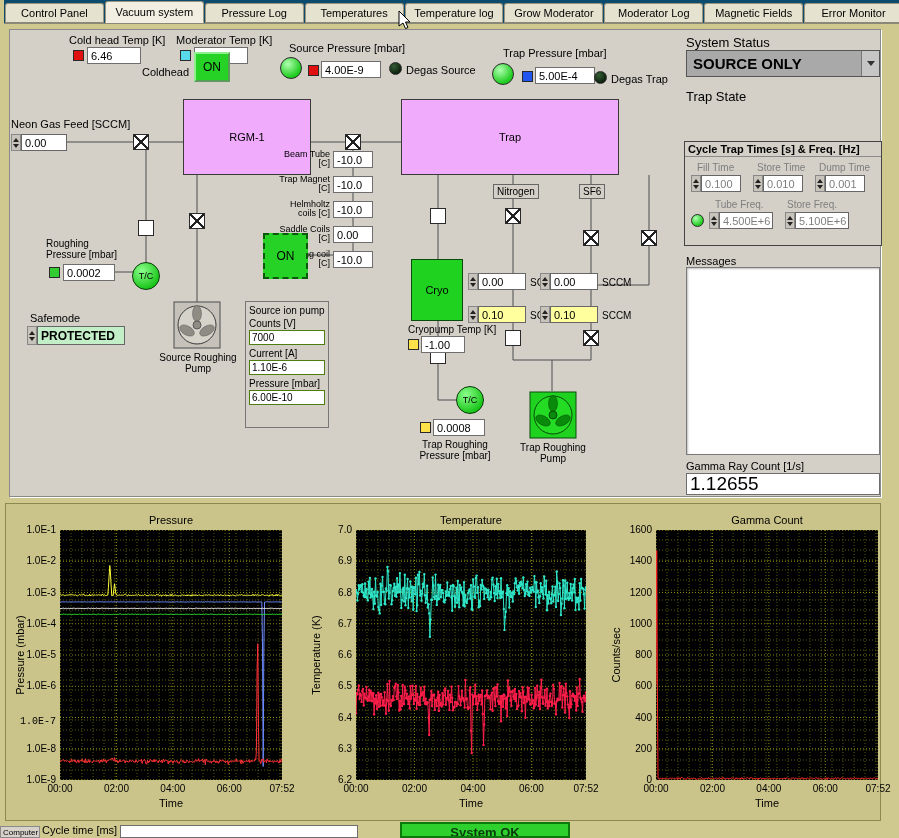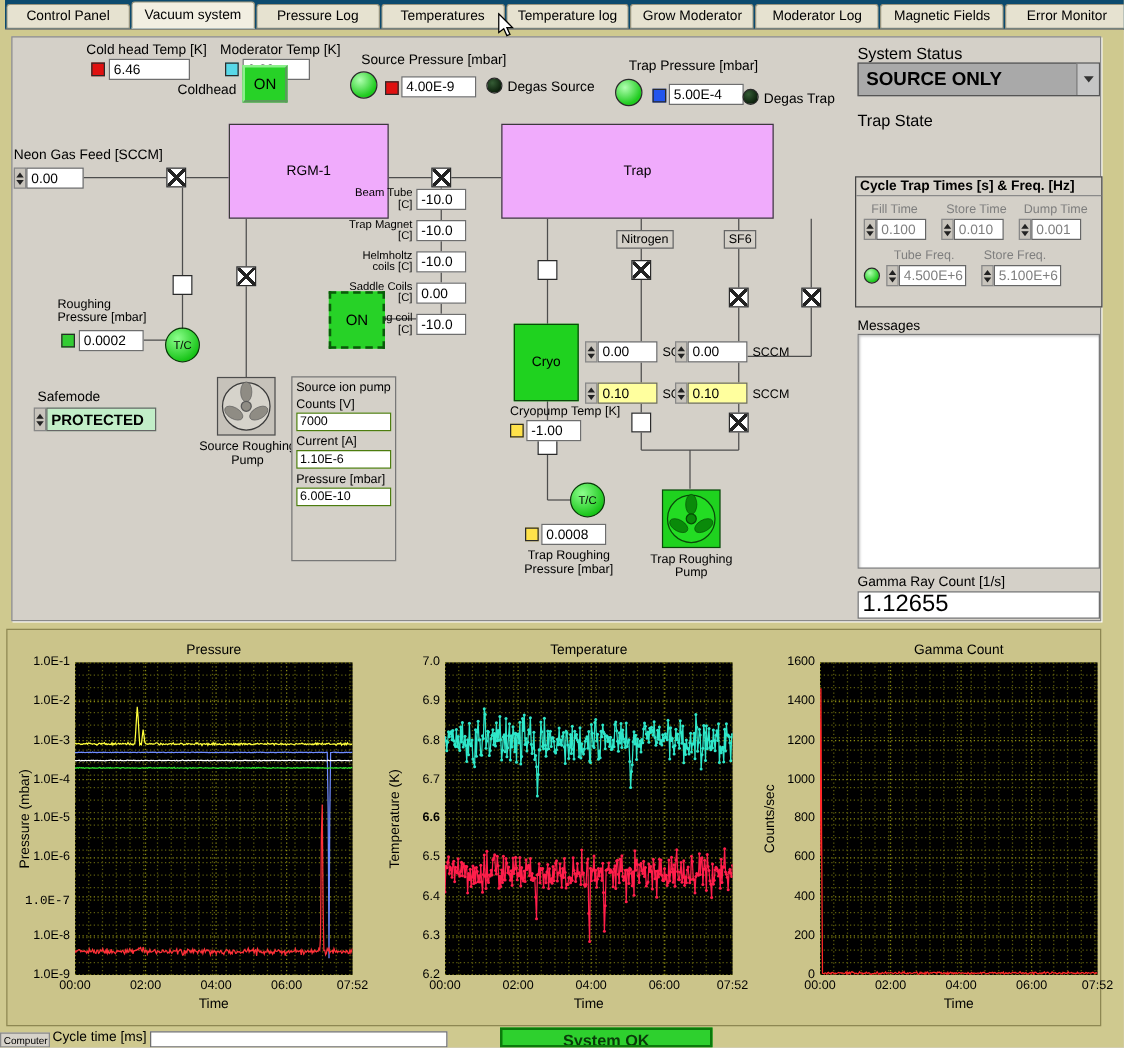--- a/index.html
+++ b/index.html
@@ -100,21 +100,21 @@
       <line x1="581" y1="145" x2="581" y2="330"></line>
       <line x1="639" y1="145" x2="639" y2="255"></line>
       <line x1="639" y1="255" x2="581" y2="255"></line>
       <line x1="503" y1="330" x2="581" y2="330"></line>
       <line x1="542" y1="330" x2="542" y2="361"></line>
     </g>
   </svg>
 
   <div class="lbl" style="left:59px;top:4px">Cold head Temp [K]</div>
   <div class="sq" style="left:63px;top:20px;background:#e01010"></div>
-  <div class="vbox" style="left:77px;top:17px;width:65px">6.46</div>
+  <div class="vbox" style="left:77px;top:17px;width:54px">6.46</div>
 
   <div class="lbl" style="left:166px;top:4px">Moderator Temp [K]</div>
   <div class="sq" style="left:170px;top:20px;background:#58d8e8"></div>
   <div class="vbox" style="left:184px;top:17px;width:54px">6.80</div>
 
   <div class="lbl" style="left:132px;top:36px">Coldhead</div>
   <div class="onbtn" style="left:184px;top:22px;width:36px;height:30px">ON</div>
 
   <div class="lbl" style="left:279px;top:12px">Source Pressure [mbar]</div>
   <div class="led g" style="left:270px;top:27px;width:22px;height:22px"></div>
@@ -186,21 +186,21 @@
     <circle cx="24" cy="24" r="19" fill="#d6d3cb" stroke="#3a3a3a"></circle>
     <g fill="#8f8c84" stroke="#5a5a5a" stroke-width="0.5">
       <ellipse cx="24" cy="12.5" rx="4.5" ry="8"></ellipse>
       <ellipse cx="14" cy="29.5" rx="4.5" ry="8" transform="rotate(120 14 29.5)"></ellipse>
       <ellipse cx="34" cy="29.5" rx="4.5" ry="8" transform="rotate(240 34 29.5)"></ellipse>
     </g>
     <circle cx="24" cy="24" r="4" fill="#8f8c84" stroke="#5a5a5a"></circle>
   </svg>
   <div class="lbl2" style="left:145px;top:322px;width:86px">Source Roughing Pump</div>
 
-  <div class="infobox" style="left:223px;top:271px;width:84px;height:148px">
+  <div class="infobox" style="left:235px;top:271px;width:84px;height:127px">
     <div>Source ion pump</div>
     <div class="ilab">Counts [V]</div>
     <div class="ibox">7000</div>
     <div class="ilab">Current [A]</div>
     <div class="ibox">1.10E-6</div>
     <div class="ilab">Pressure [mbar]</div>
     <div class="ibox">6.00E-10</div>
   </div>
 
   <div class="ring" style="left:483px;top:154px">Nitrogen</div>
@@ -1141,21 +1141,21 @@
         <circle cx="227.9" cy="165.6" r="1.2" fill="#ff1e4b"></circle>
         <circle cx="228.6" cy="168.5" r="1.2" fill="#ff1e4b"></circle>
         <circle cx="229.3" cy="171.2" r="1.2" fill="#ff1e4b"></circle>
         <circle cx="230.0" cy="162.4" r="1.2" fill="#ff1e4b"></circle>
       </svg>
     <div class="cxlabel" style="left:52px;width:230px">Time</div>
   <div class="ytick" style="left: 2px; top: 14px;">7.0</div>
       <div class="ytick" style="left: 2px; top: 45.25px;">6.9</div>
       <div class="ytick" style="left: 2px; top: 76.5px;">6.8</div>
       <div class="ytick" style="left: 2px; top: 107.75px;">6.7</div>
-      <div class="ytick" style="left: 2px; top: 139px; font-weight: bold;">6.6</div>
+      <div class="ytick" style="left: 2px; top: 139px;">6.6</div>
       <div class="ytick" style="left: 2px; top: 170.25px;">6.5</div>
       <div class="ytick" style="left: 2px; top: 201.5px;">6.4</div>
       <div class="ytick" style="left: 2px; top: 232.75px;">6.3</div>
       <div class="ytick" style="left: 2px; top: 264px;">6.2</div>
       <div class="xtick" style="left: 52px; top: 273px;">00:00</div>
       <div class="xtick" style="left: 110.475px; top: 273px;">02:00</div>
       <div class="xtick" style="left: 168.949px; top: 273px;">04:00</div>
       <div class="xtick" style="left: 227.424px; top: 273px;">06:00</div>
       <div class="xtick" style="left: 282px; top: 273px;">07:52</div>
     </div>

